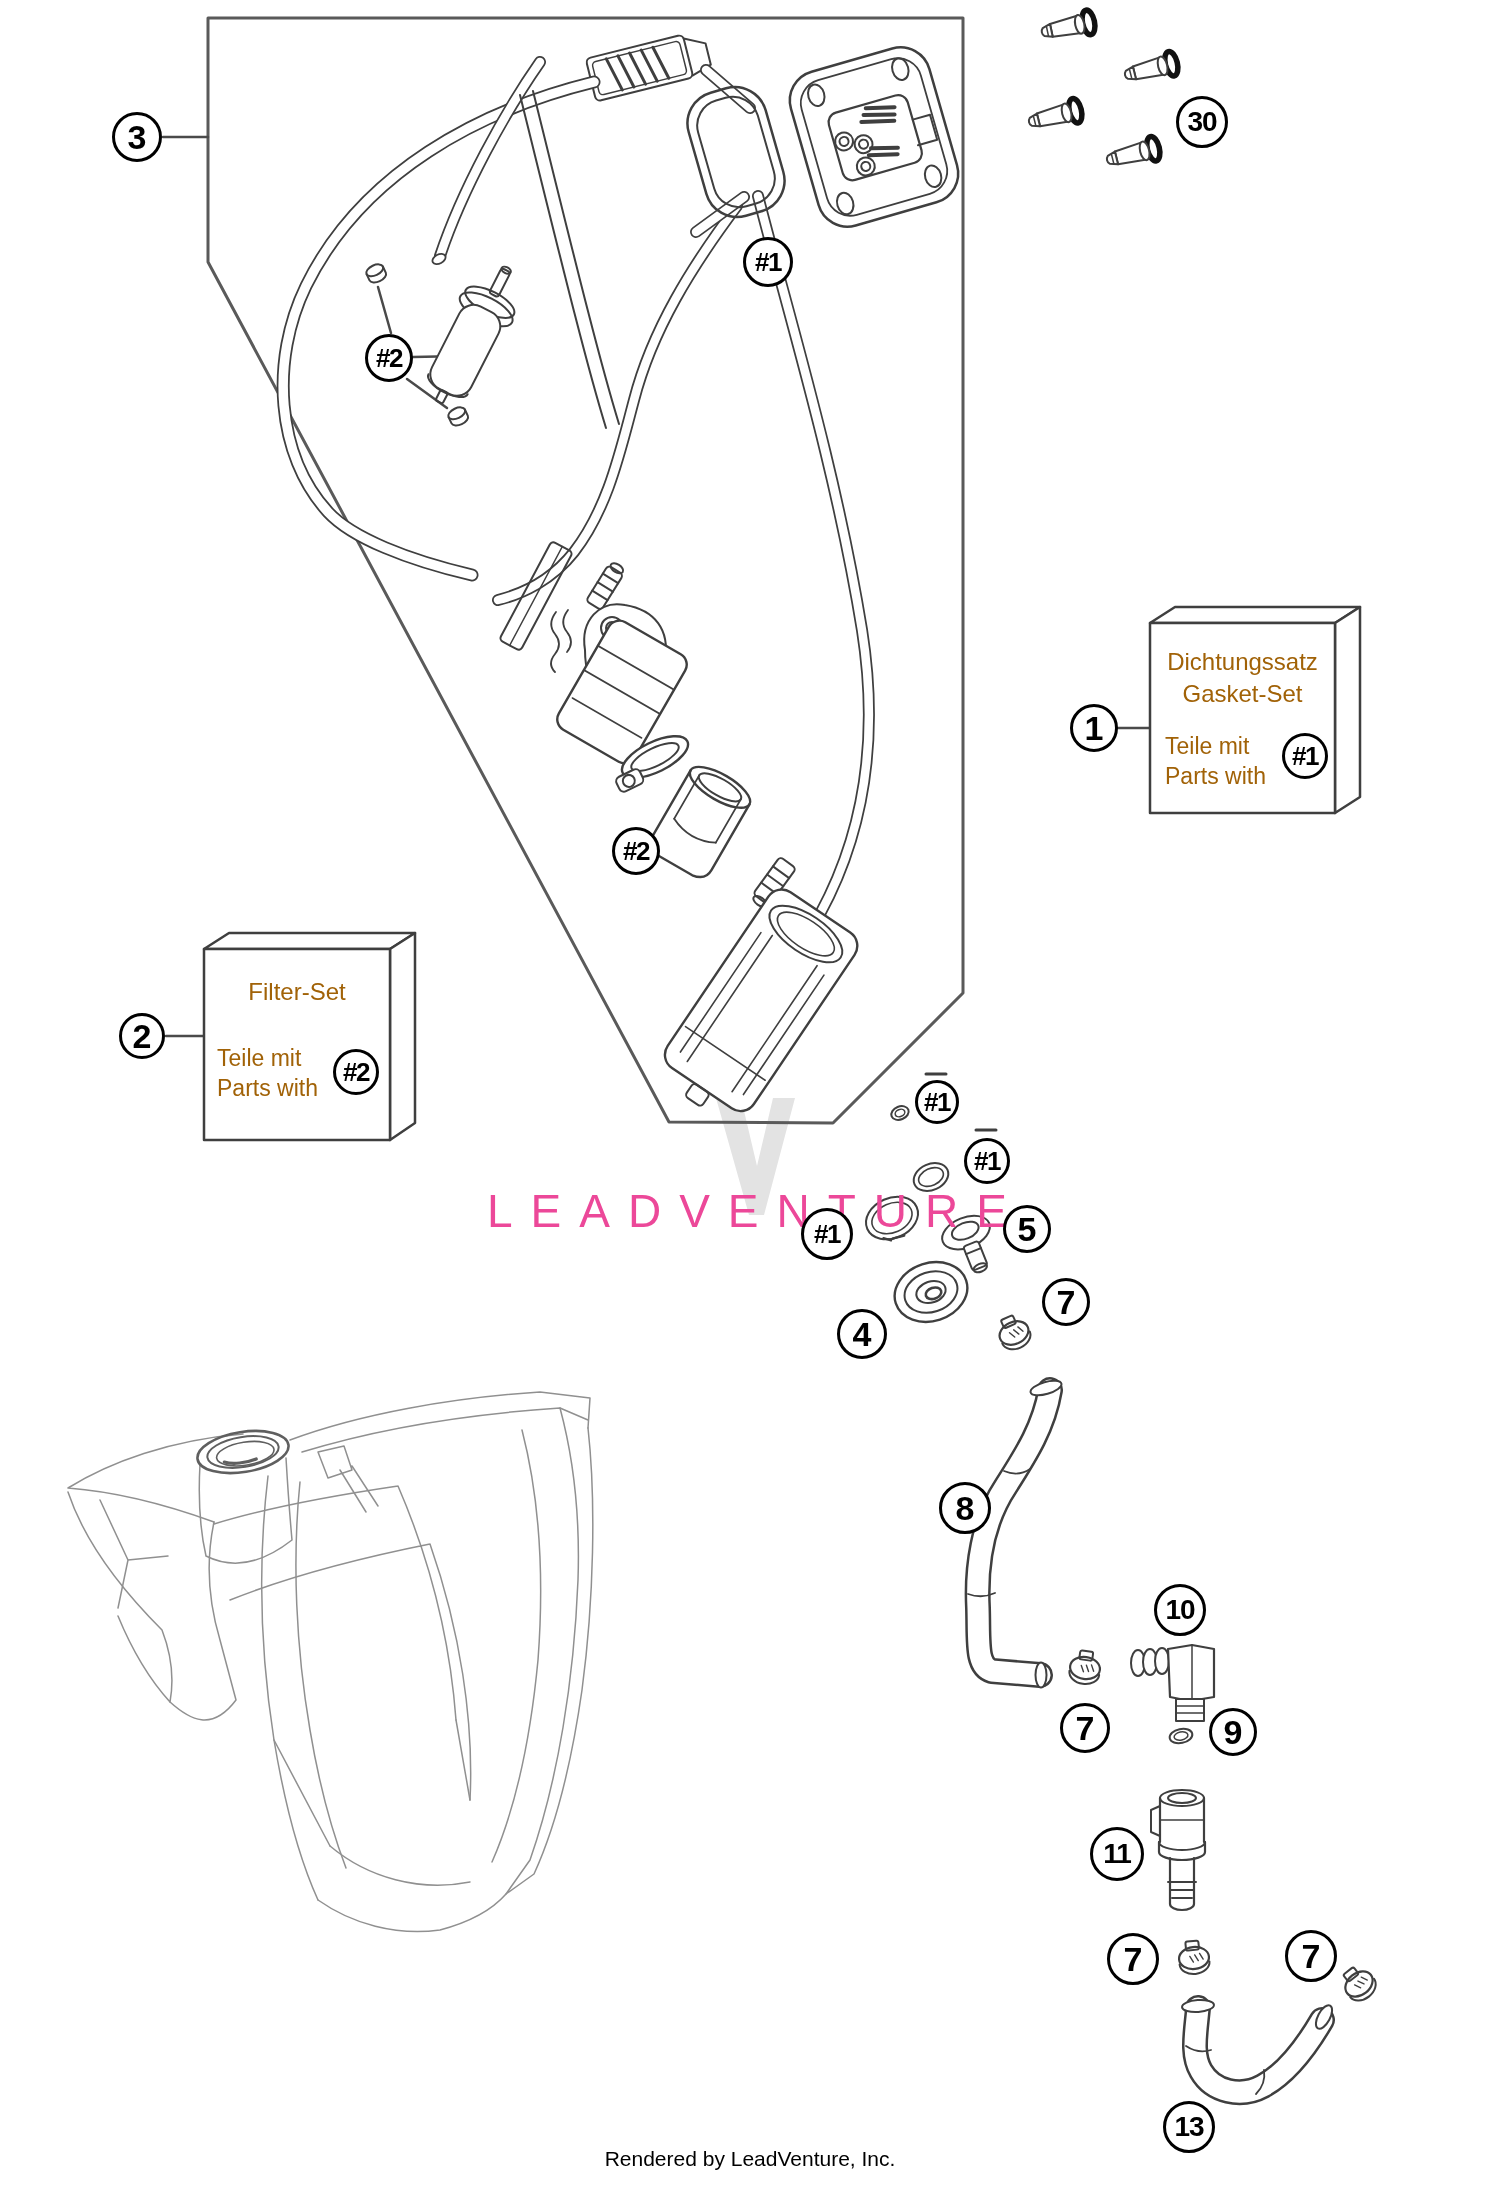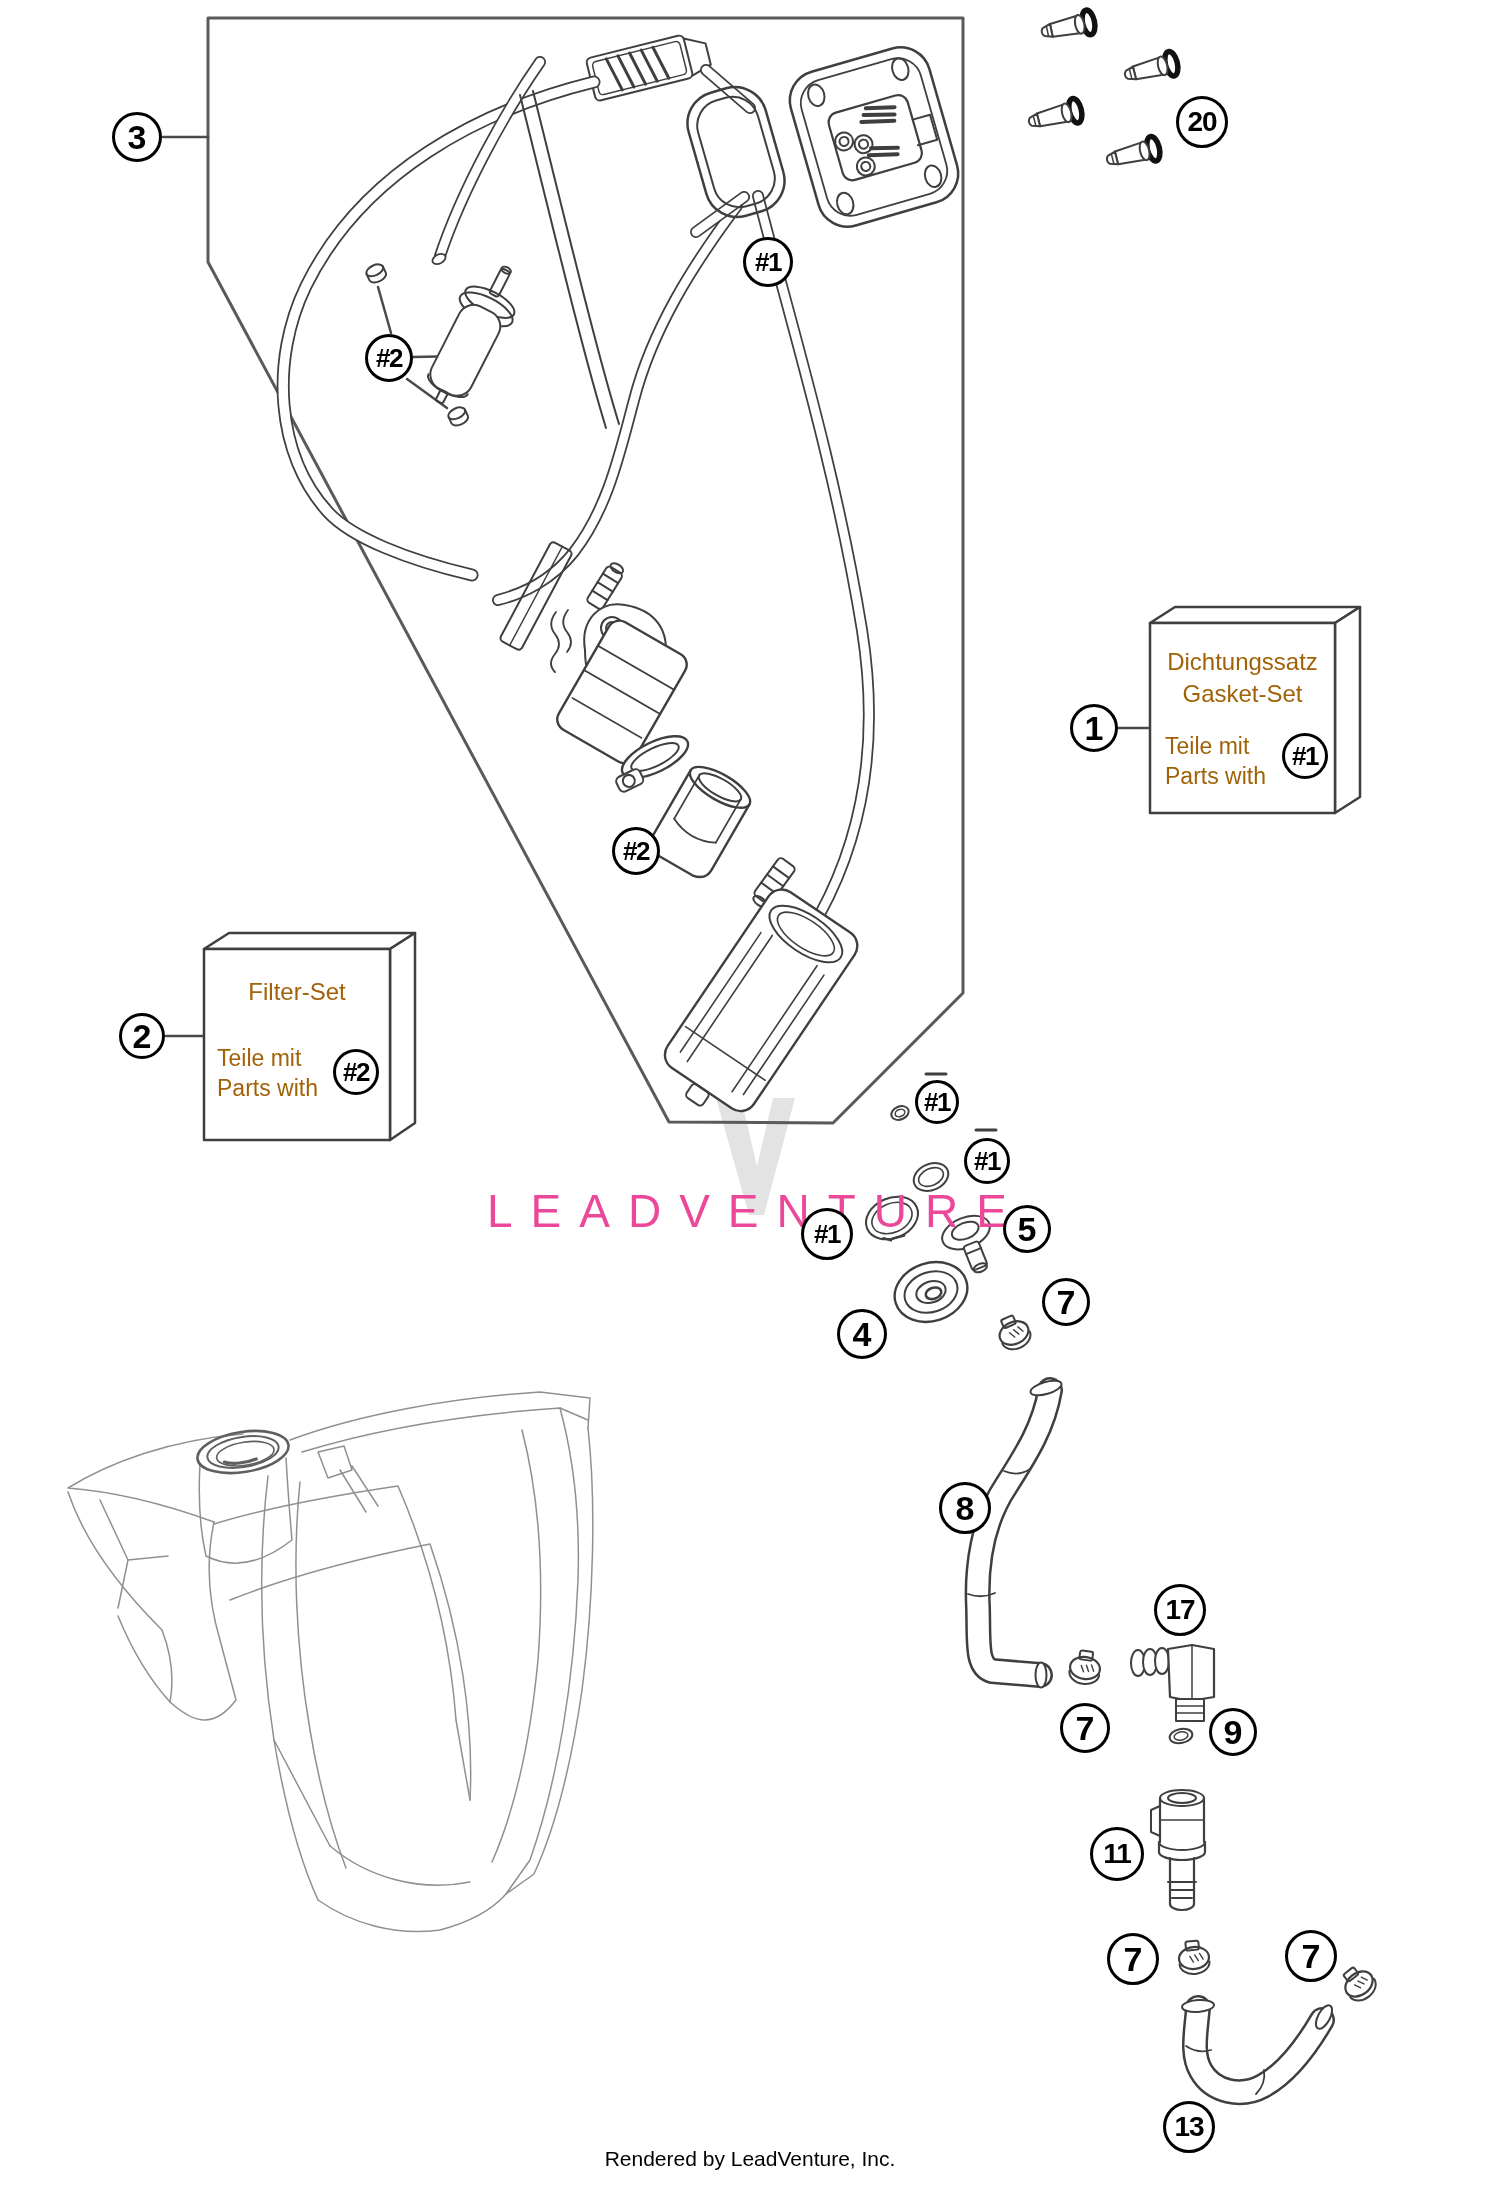--- a/index.html
+++ b/index.html
@@ -319,34 +319,34 @@
   </div>
   <div class="boxtext bt-title" style="left:204px;top:978px;width:186px;font-size:24px;">Filter-Set</div>
   <div class="boxtext" style="left:217px;top:1043px;font-size:23px;line-height:30px;">
     <div>Teile mit</div>
     <div>Parts with</div>
   </div>
 
   <div class="co d1" style="left:112px;top:112px;width:50px;height:50px;">3</div>
   <div class="co hash" style="left:365px;top:334px;width:48px;height:48px;">#2</div>
   <div class="co hash" style="left:743px;top:237px;width:50px;height:50px;">#1</div>
-  <div class="co d2" style="left:1176px;top:96px;width:52px;height:52px;">20</div>
+  <div class="co d2" style="left:1176px;top:96px;width:52px;height:52px;">30</div>
   <div class="co d1" style="left:1070px;top:704px;width:48px;height:48px;">1</div>
   <div class="co hash" style="left:1282px;top:733px;width:46px;height:46px;">#1</div>
   <div class="co d1" style="left:119px;top:1013px;width:46px;height:46px;">2</div>
   <div class="co hash" style="left:333px;top:1049px;width:46px;height:46px;">#2</div>
   <div class="co hash" style="left:612px;top:827px;width:48px;height:48px;">#2</div>
   <div class="co hash" style="left:915px;top:1080px;width:44px;height:44px;">#1</div>
   <div class="co hash" style="left:964px;top:1138px;width:46px;height:46px;">#1</div>
   <div class="co hash" style="left:801px;top:1208px;width:52px;height:52px;">#1</div>
   <div class="co d1" style="left:1003px;top:1205px;width:48px;height:48px;">5</div>
   <div class="co d1" style="left:837px;top:1309px;width:50px;height:50px;">4</div>
   <div class="co d1" style="left:1042px;top:1278px;width:48px;height:48px;">7</div>
   <div class="co d1" style="left:939px;top:1482px;width:52px;height:52px;">8</div>
-  <div class="co d2" style="left:1154px;top:1584px;width:52px;height:52px;">17</div>
+  <div class="co d2" style="left:1154px;top:1584px;width:52px;height:52px;">10</div>
   <div class="co d1" style="left:1060px;top:1703px;width:50px;height:50px;">7</div>
   <div class="co d1" style="left:1209px;top:1708px;width:48px;height:48px;">9</div>
   <div class="co d2" style="left:1090px;top:1827px;width:54px;height:54px;">11</div>
   <div class="co d1" style="left:1107px;top:1933px;width:52px;height:52px;">7</div>
   <div class="co d1" style="left:1285px;top:1930px;width:52px;height:52px;">7</div>
   <div class="co d2" style="left:1163px;top:2101px;width:52px;height:52px;">13</div>
 
   <div class="credit">Rendered by LeadVenture, Inc.</div>
 </div>
 

